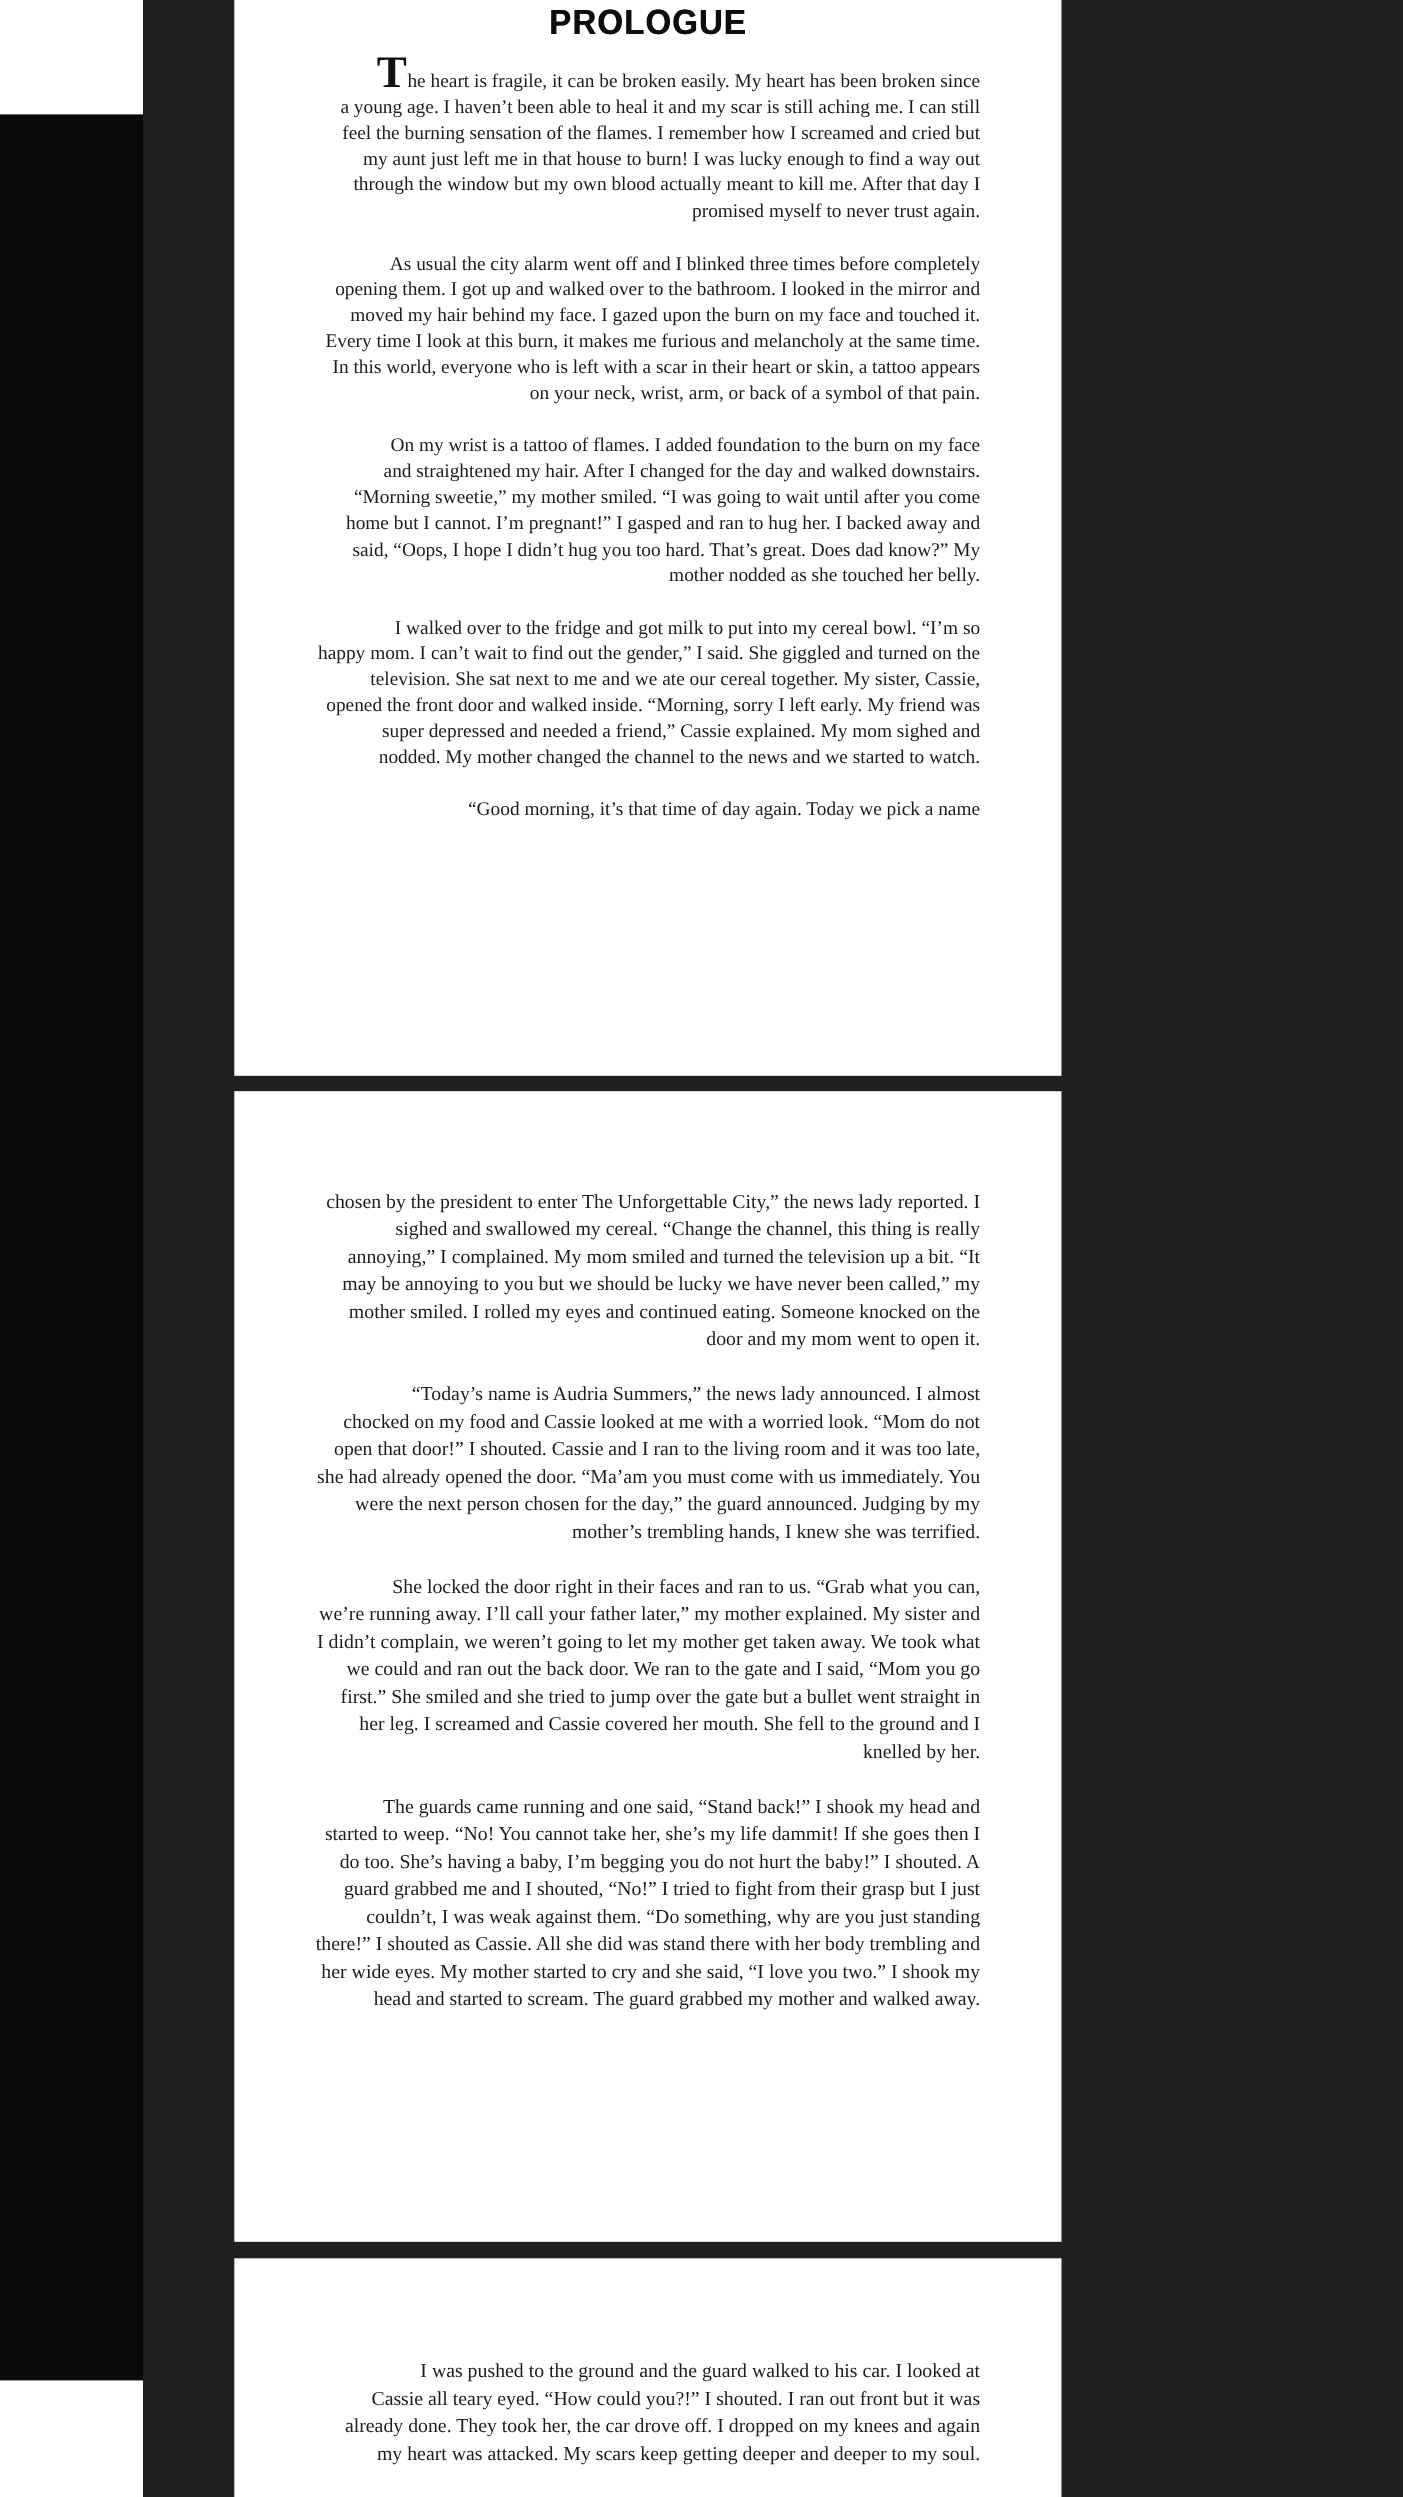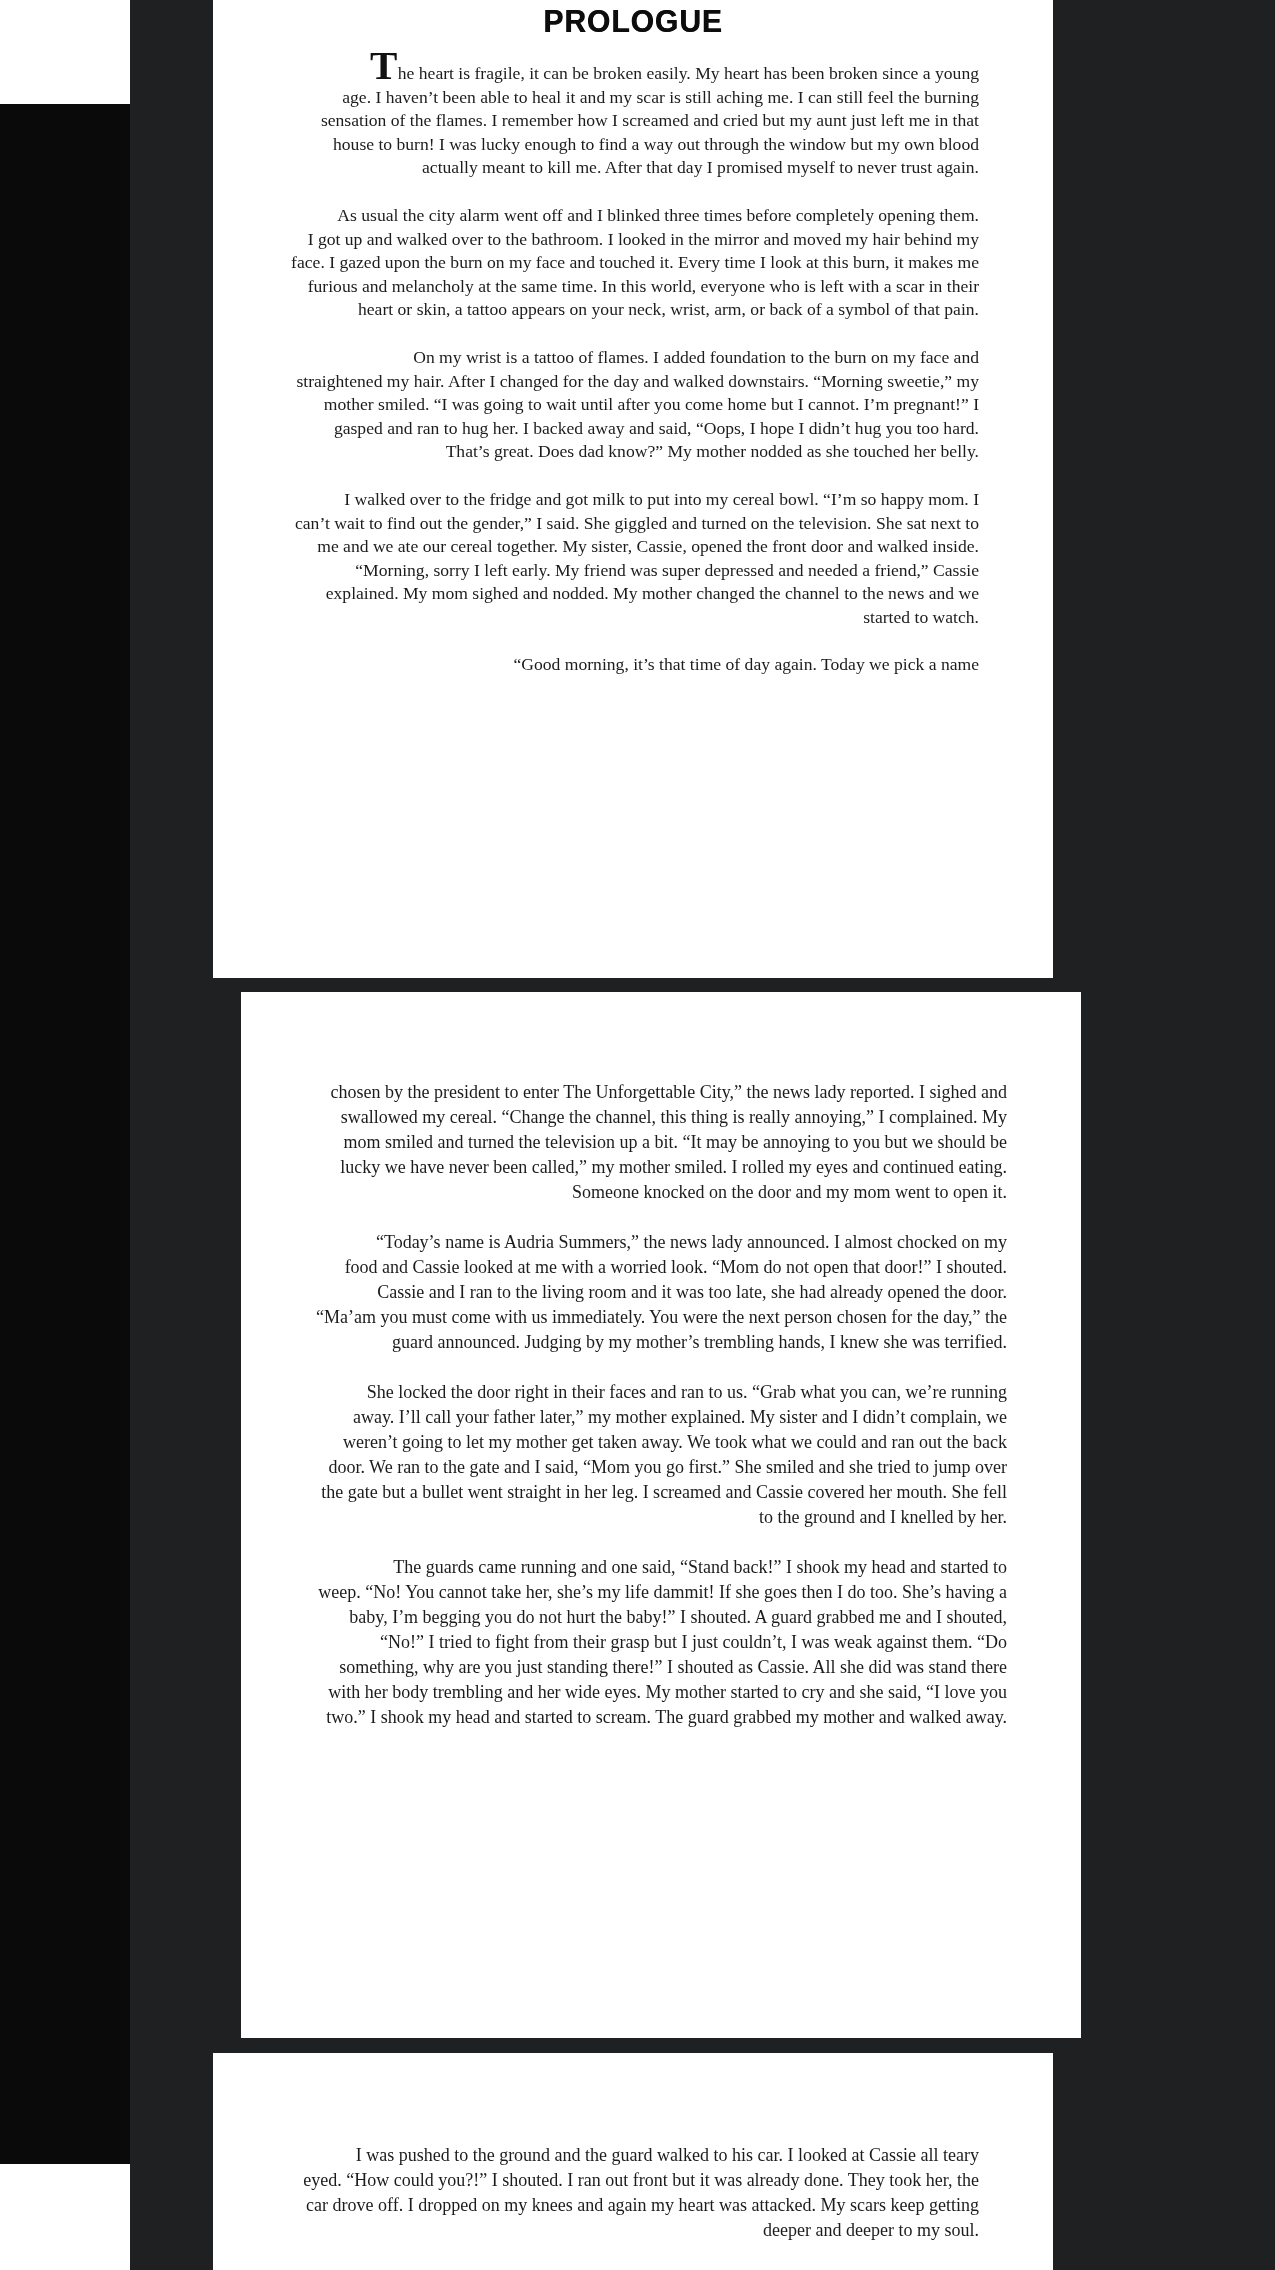--- a/index.html
+++ b/index.html
@@ -10,25 +10,25 @@
   }
   .reader-panel{
     position:absolute;left:130px;top:0;width:1145px;height:2270px;
     background:#1e2022;
   }
   .left-strip{
     position:absolute;left:0;top:104px;width:130px;height:2060px;
     background:#0a0a0b;
   }
   .doc-page{
-    position:absolute;left:213px;width:840px;background:#ffffff;
+    position:absolute;left:213px;width:752px;background:#ffffff;
     color:#1c1c1c;box-sizing:border-box;padding:0 74px;overflow:hidden;
   }
   .page-1{top:0;height:978px;padding-top:3px;}
-  .page-2{top:992px;height:1046px;padding-top:88px;margin-left:28px;}
+  .page-2{top:992px;height:1046px;padding-top:88px;}
   .page-3{top:2053px;height:230px;padding-top:90px;}
   .doc-title{
     margin:0;text-align:center;
     font-family:"Liberation Sans",sans-serif;
     font-weight:900;font-size:30px;letter-spacing:1px;color:#0d0d0d;
     transform:scaleY(1.06);transform-origin:top center;
     text-shadow:0.5px 0 0 #0d0d0d;
   }
   .page-1 .body-text{margin-top:25px;}
   .para{

